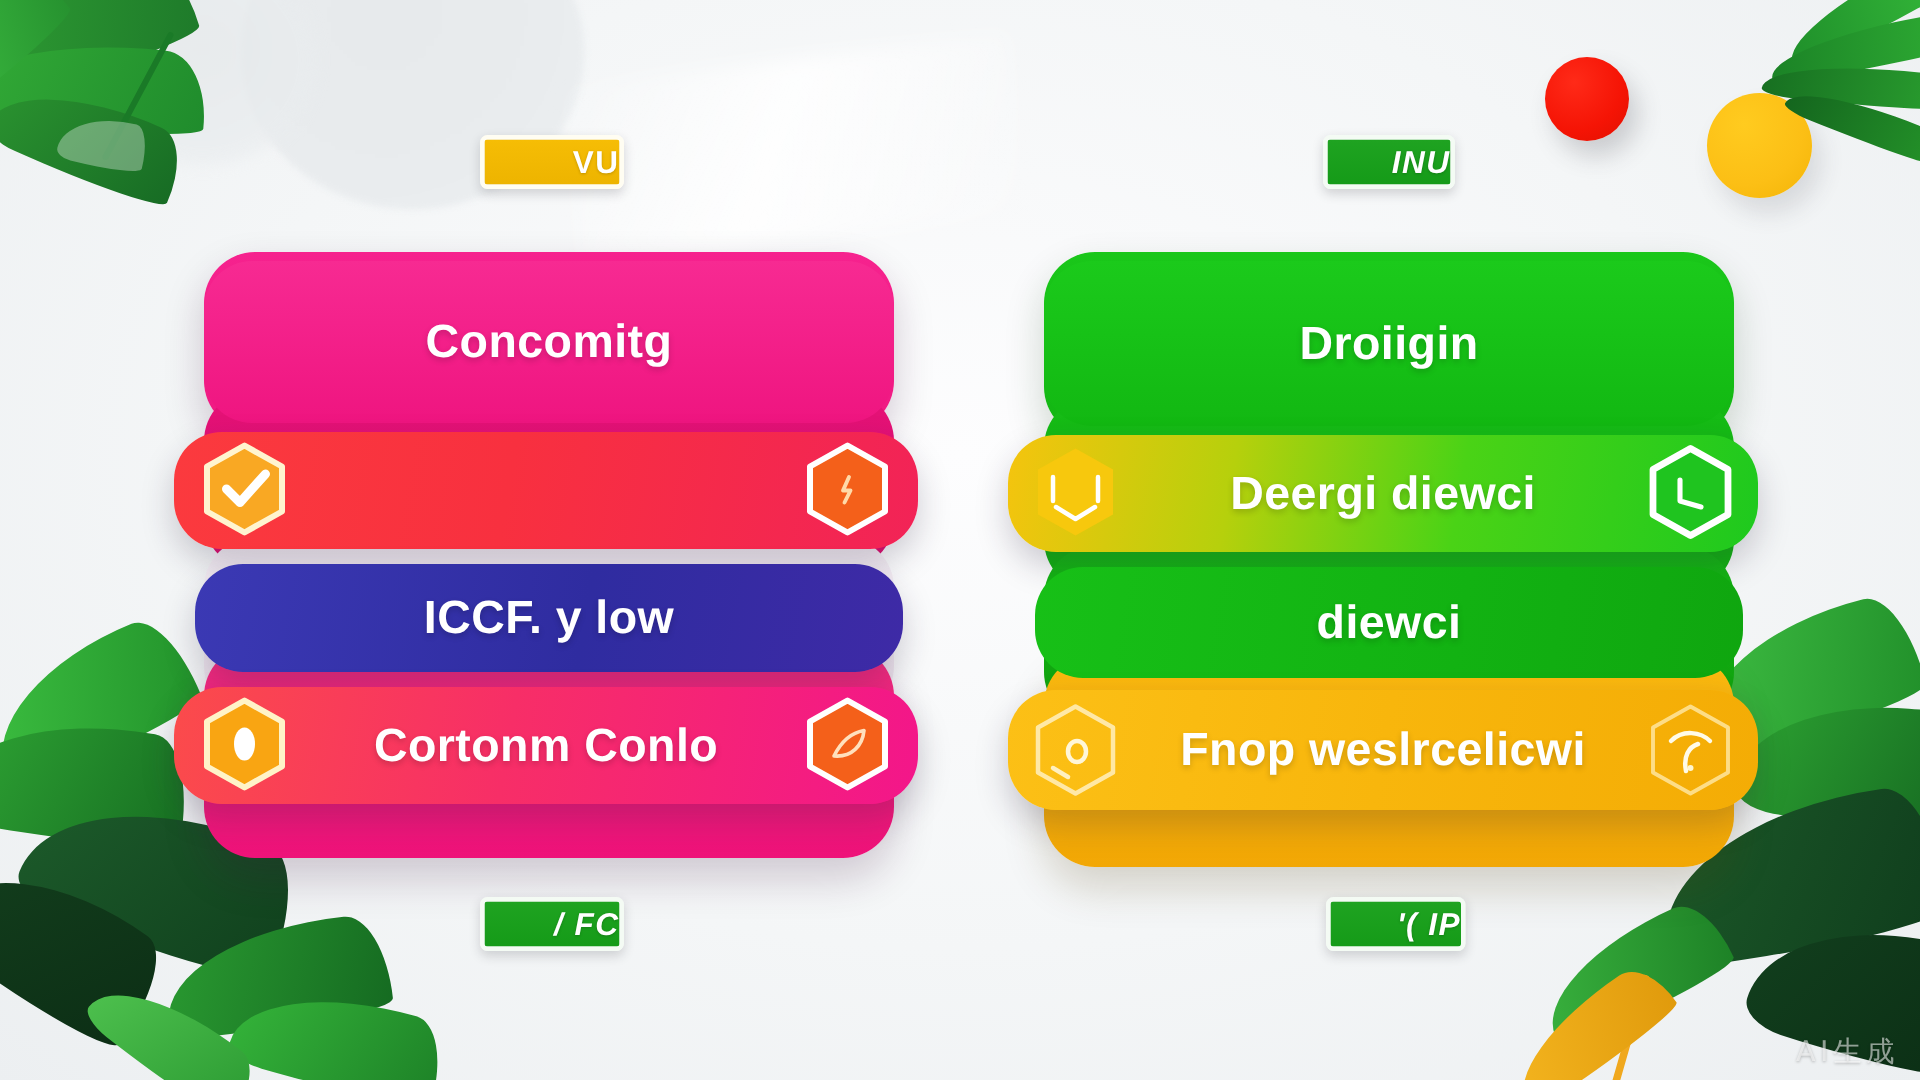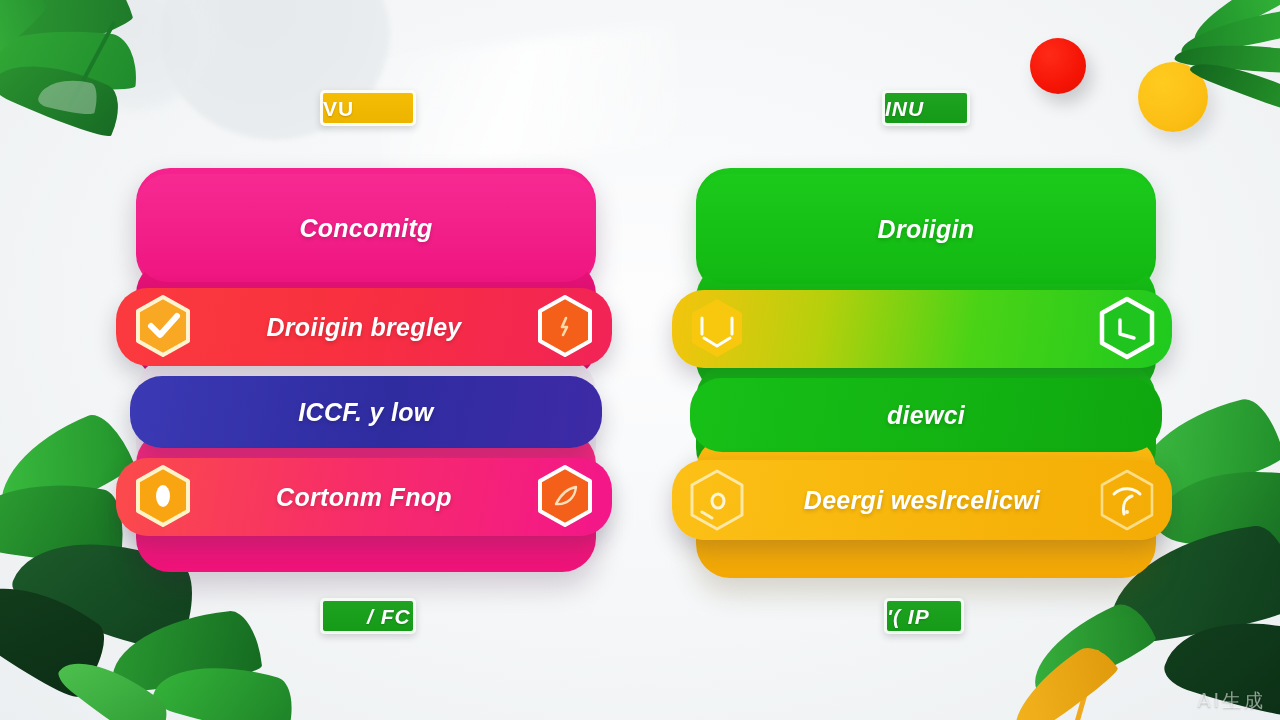--- a/index.html
+++ b/index.html
@@ -105,44 +105,43 @@
     display: flex;
     align-items: center;
     justify-content: center;
     border-radius: 32px;
     box-shadow: 0 10px 22px rgba(40,30,60,.22);
   }
 
   .row-label {
     color: #ffffff;
     font-weight: 700;
-    font-size: 25px;
+    font-size: 31px;
     letter-spacing: .3px;
     text-shadow: 0 2px 4px rgba(0,0,0,.18);
     white-space: nowrap;
-    font-style: italic;
   }
 
   
   .hex {
     position: absolute;
     width: 58px;
     height: 64px;
     display: flex;
     align-items: center;
     justify-content: center;
   }
   .hex svg { width: 58px; height: 64px; display: block; }
 
   
   .chip {
     position: absolute;
     display: flex;
     align-items: center;
-    justify-content: flex-start;
+    justify-content: flex-end;
     border-radius: 5px;
     box-shadow: 0 3px 7px rgba(40,40,50,.18);
   }
   .chip-inner {
     font-weight: 700;
     font-size: 21px;
     letter-spacing: 1px;
     color: #ffffff;
     line-height: 1;
     text-shadow: 0 1px 2px rgba(0,0,0,.2);
@@ -222,41 +221,40 @@
       <span class="row-label">Concomitg</span>
     </div>
 
     <div class="row" style="left:8px;top:120px;width:496px;height:78px;background:linear-gradient(100deg,#fb3a3e 0%,#f8303f 45%,#f22357 100%);">
       <span class="hex" style="left:18px;top:6px;">
         <svg viewBox="0 0 58 64">
           <polygon points="29,3 54,17 54,47 29,61 4,47 4,17" fill="#f9a823" stroke="#fff4cf" stroke-width="4" stroke-linejoin="round"></polygon>
           <path d="M17 32 L26 41 L43 22" fill="none" stroke="#ffffff" stroke-width="6" stroke-linecap="round" stroke-linejoin="round"></path>
         </svg>
       </span>
-      <span class="row-label">Droiigin bregley</span>
       <span class="hex" style="right:18px;top:6px;">
         <svg viewBox="0 0 58 64">
           <polygon points="29,3 54,17 54,47 29,61 4,47 4,17" fill="#f4601a" stroke="#ffffff" stroke-width="4" stroke-linejoin="round"></polygon>
           <path d="M30 24 L26 33 L31 33 L27 41" fill="none" stroke="#ffd9a8" stroke-width="2.6" stroke-linecap="round" stroke-linejoin="round"></path>
         </svg>
       </span>
     </div>
 
     <div class="row" style="left:22px;top:208px;width:472px;height:72px;background:linear-gradient(100deg,#3b39b4 0%,#2f2ca0 55%,#3e2aa6 100%);">
       <span class="row-label">ICCF. y low</span>
     </div>
 
     <div class="row" style="left:8px;top:290px;width:496px;height:78px;background:linear-gradient(100deg,#fb4b4b 0%,#f72e67 45%,#f3168a 100%);">
       <span class="hex" style="left:18px;top:6px;">
         <svg viewBox="0 0 58 64">
           <polygon points="29,3 54,17 54,47 29,61 4,47 4,17" fill="#f9a512" stroke="#fff3c8" stroke-width="4" stroke-linejoin="round"></polygon>
           <ellipse cx="29" cy="32" rx="7" ry="11" fill="#ffffff"></ellipse>
         </svg>
       </span>
-      <span class="row-label">Cortonm Fnop</span>
+      <span class="row-label">Cortonm Conlo</span>
       <span class="hex" style="right:18px;top:6px;">
         <svg viewBox="0 0 58 64">
           <polygon points="29,3 54,17 54,47 29,61 4,47 4,17" fill="#f4601a" stroke="#ffffff" stroke-width="4" stroke-linejoin="round"></polygon>
           <path d="M20 40 C26 28, 34 24, 40 23 C39 33, 32 41, 20 40 Z" fill="none" stroke="#ffe0bd" stroke-width="2.4" stroke-linejoin="round"></path>
         </svg>
       </span>
     </div>
   </div>
 
   <div class="stack stack-right">
@@ -270,41 +268,42 @@
       <span class="row-label">Droiigin</span>
     </div>
 
     <div class="row" style="left:4px;top:122px;width:500px;height:78px;background:linear-gradient(100deg,#f5c40e 0%,#b6d00c 30%,#4ad316 60%,#1ec91e 100%);">
       <span class="hex" style="left:16px;top:6px;">
         <svg viewBox="0 0 58 64">
           <polygon points="29,3 54,17 54,47 29,61 4,47 4,17" fill="#f7c80d" stroke="none"></polygon>
           <path d="M14 22 L14 38 M44 22 L44 38 M16 42 L29 50 L42 42" fill="none" stroke="#ffffff" stroke-width="3" stroke-linecap="round" stroke-linejoin="round"></path>
         </svg>
       </span>
+      <span class="row-label">Deergi diewci</span>
       <span class="hex" style="right:16px;top:6px;">
         <svg viewBox="0 0 58 64">
           <polygon points="29,3 54,17 54,47 29,61 4,47 4,17" fill="#1fc41f" stroke="#ffffff" stroke-width="4.5" stroke-linejoin="round"></polygon>
           <path d="M22 24 L22 38 L36 42" fill="none" stroke="#ffffff" stroke-width="3.4" stroke-linecap="round" stroke-linejoin="round"></path>
         </svg>
       </span>
     </div>
 
     <div class="row" style="left:22px;top:210px;width:472px;height:74px;background:linear-gradient(100deg,#17c017 0%,#12b212 60%,#0fa60f 100%);box-shadow:none;">
       <span class="row-label">diewci</span>
     </div>
 
     <div class="row" style="left:4px;top:292px;width:500px;height:80px;background:linear-gradient(100deg,#fcc016 0%,#f8b60c 50%,#f4ac05 100%);">
       <span class="hex" style="left:16px;top:8px;">
         <svg viewBox="0 0 58 64">
           <polygon points="29,3 54,17 54,47 29,61 4,47 4,17" fill="none" stroke="#fff0c0" stroke-width="3" stroke-linejoin="round" opacity=".85"></polygon>
           <ellipse cx="30" cy="33" rx="6" ry="7" fill="none" stroke="#fff6d8" stroke-width="3"></ellipse>
           <path d="M14 44 L24 50" fill="none" stroke="#fff0c0" stroke-width="3" stroke-linecap="round"></path>
         </svg>
       </span>
-      <span class="row-label">Deergi weslrcelicwi</span>
+      <span class="row-label">Fnop weslrcelicwi</span>
       <span class="hex" style="right:16px;top:8px;">
         <svg viewBox="0 0 58 64">
           <polygon points="29,3 54,17 54,47 29,61 4,47 4,17" fill="none" stroke="#ffe9a8" stroke-width="2.6" stroke-linejoin="round" opacity=".8"></polygon>
           <path d="M16 26 C24 18, 36 20, 42 26" fill="none" stroke="#fffbe8" stroke-width="3" stroke-linecap="round"></path>
           <path d="M34 28 C28 30, 24 36, 26 46" fill="none" stroke="#fffbe8" stroke-width="3" stroke-linecap="round"></path>
           <circle cx="29" cy="44" r="2" fill="#fff6d0"></circle>
         </svg>
       </span>
     </div>
   </div>
@@ -314,19 +313,19 @@
   </div>
 
   <div class="chip chip-green" style="left:882px;top:90px;width:88px;height:36px;">
     <span class="chip-inner">INU</span>
   </div>
 
   <div class="chip chip-green" style="left:320px;top:598px;width:96px;height:36px;padding-left:44px;">
     <span class="chip-inner">/ FC</span>
   </div>
 
-  <div class="chip chip-green" style="left:884px;top:598px;width:80px;height:36px;">
+  <div class="chip chip-green" style="left:884px;top:598px;width:93px;height:36px;">
     <span class="chip-inner">'( IP</span>
   </div>
 
   <div class="watermark">AI生成</div>
 
 </div>
 
 </body></html>

